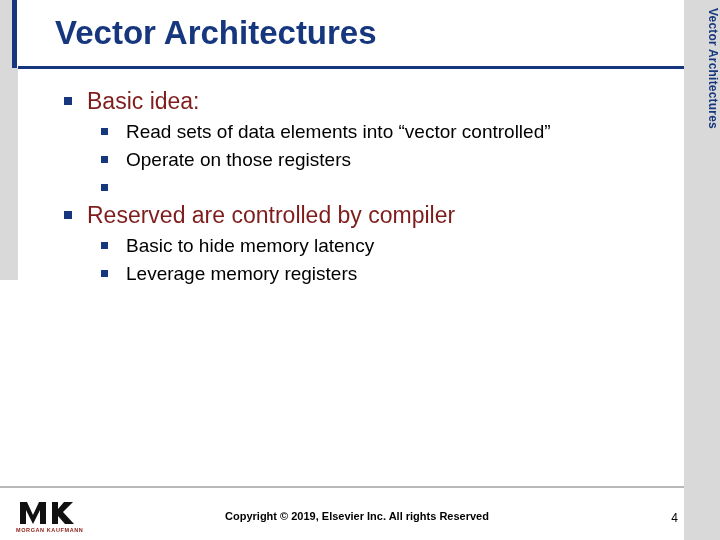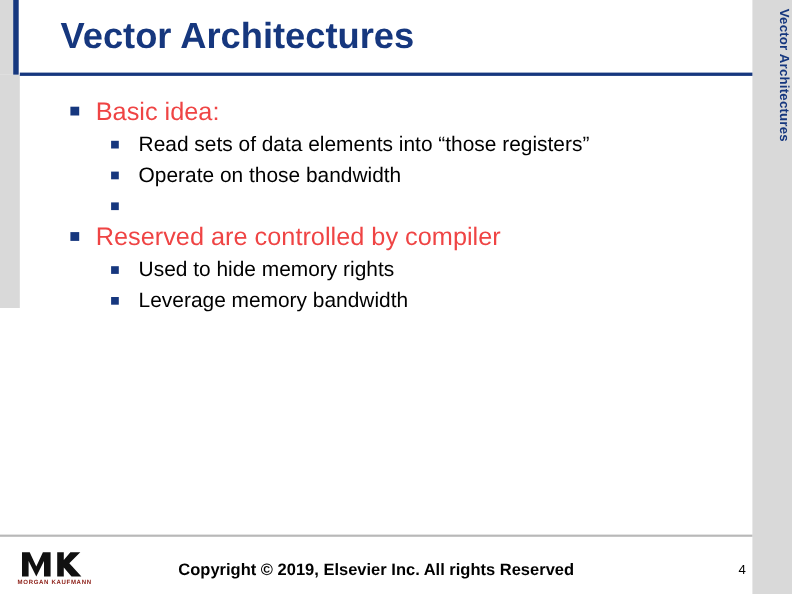--- a/index.html
+++ b/index.html
@@ -101,21 +101,21 @@
     left: 40px;
     top: 86px;
     width: 620px;
   }
 
   .l1 {
     position: relative;
     padding-left: 47px;
     margin-bottom: 2px;
     font-size: 23px;
-    color: #ef4444;
+    color: #7f1d1d;
     line-height: 30px;
   }
   .l1 .bullet {
     position: absolute;
     left: 24px;
     top: 11px;
     width: 8px;
     height: 8px;
     background: #16377e;
   }
@@ -140,25 +140,25 @@
   .footer-rule {
     position: absolute;
     left: 0;
     top: 486px;
     width: 684px;
     height: 2px;
     background: #b8b8b8;
   }
   .footer-copy {
     position: absolute;
-    left: 0;
+    left: 15px;
     top: 510px;
     width: 684px;
     text-align: center;
-    font-size: 15px;
+    font-size: 11px;
     font-weight: bold;
     color: #000000;
   }
   .page-num {
     position: absolute;
     right: 42px;
     top: 511px;
     font-size: 12px;
     color: #000000;
   }
@@ -200,44 +200,44 @@
 
   <div class="content">
 
     <div class="l1">
       <span class="bullet"></span>
       <span>Basic idea:</span>
     </div>
 
     <div class="l2">
       <span class="bullet"></span>
-      <span>Read sets of data elements into “those registers”</span>
-    </div>
-    <div class="l2">
-      <span class="bullet"></span>
-      <span>Operate on those bandwidth</span>
+      <span>Read sets of data elements into “vector controlled”</span>
+    </div>
+    <div class="l2">
+      <span class="bullet"></span>
+      <span>Operate on those registers</span>
     </div>
     <div class="l2">
       <span class="bullet"></span>
     </div>
 
     <div class="gap-block"></div>
 
     <div class="l1">
       <span class="bullet"></span>
       <span>Reserved are controlled by compiler</span>
     </div>
 
     <div class="l2">
       <span class="bullet"></span>
-      <span>Used to hide memory rights</span>
-    </div>
-    <div class="l2">
-      <span class="bullet"></span>
-      <span>Leverage memory bandwidth</span>
+      <span>Basic to hide memory latency</span>
+    </div>
+    <div class="l2">
+      <span class="bullet"></span>
+      <span>Leverage memory registers</span>
     </div>
 
   </div>
 
   <div class="footer-rule"></div>
   <div class="footer-copy">Copyright © 2019, Elsevier Inc. All rights Reserved</div>
   <div class="page-num">4</div>
 
   <div class="logo">
     <svg width="72" height="30" viewBox="0 0 72 30">

